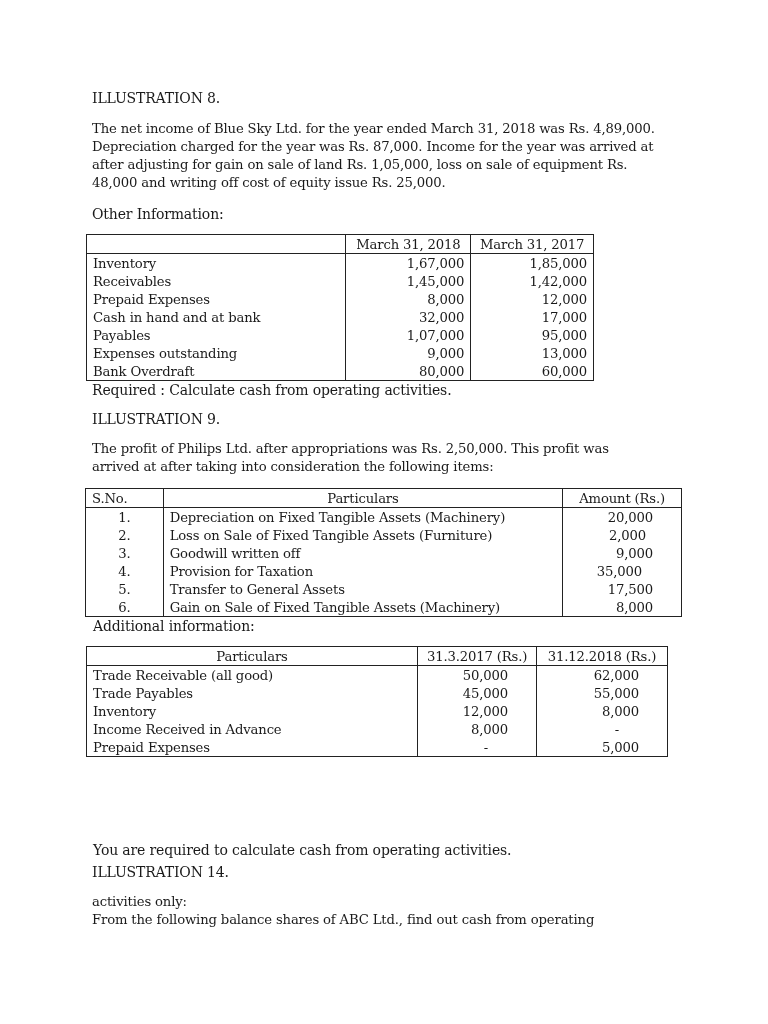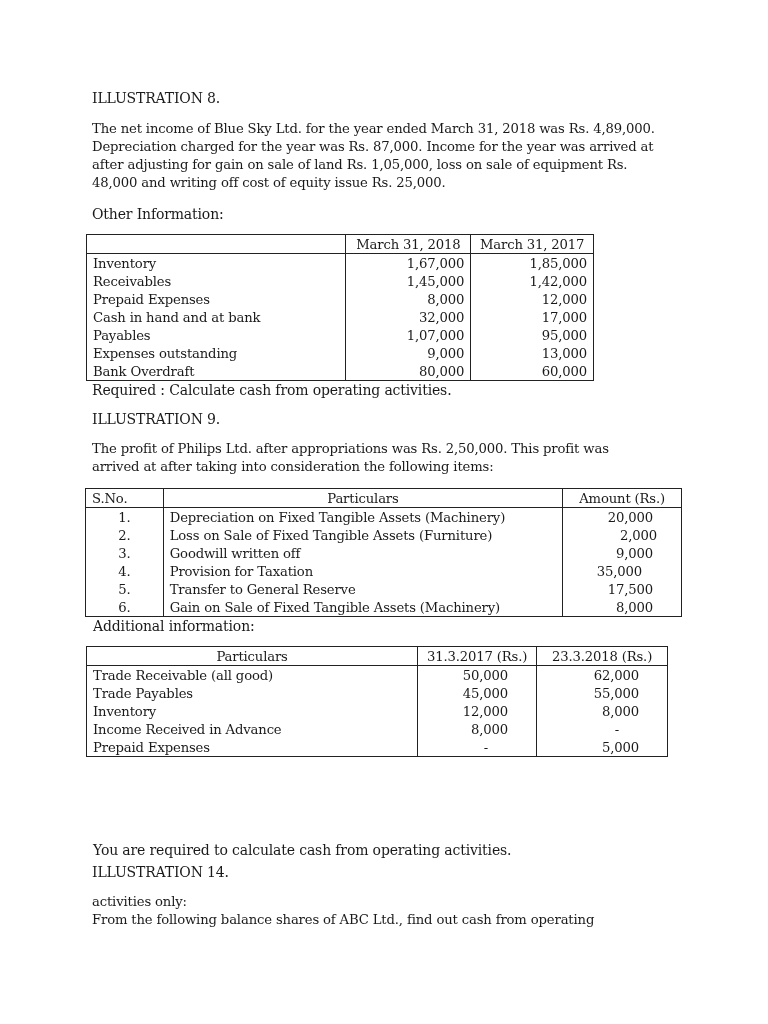--- a/index.html
+++ b/index.html
@@ -133,35 +133,35 @@
       <th class="ctr">Amount (Rs.)</th>
     </tr>
     <tr>
       <td class="vline-r ctr">1.</td>
       <td class="vline-r">Depreciation on Fixed Tangible Assets (Machinery)</td>
       <td class="num" style="padding-right:28px">20,000</td>
     </tr>
     <tr>
       <td class="vline-r ctr">2.</td>
       <td class="vline-r">Loss on Sale of Fixed Tangible Assets (Furniture)</td>
-      <td class="num" style="padding-right:24px">2,000</td>
+      <td class="num" style="padding-right:35px">2,000</td>
     </tr>
     <tr>
       <td class="vline-r ctr">3.</td>
       <td class="vline-r">Goodwill written off</td>
       <td class="num" style="padding-right:28px">9,000</td>
     </tr>
     <tr>
       <td class="vline-r ctr">4.</td>
       <td class="vline-r">Provision for Taxation</td>
       <td class="num" style="padding-right:39px">35,000</td>
     </tr>
     <tr>
       <td class="vline-r ctr">5.</td>
-      <td class="vline-r">Transfer to General Reserve</td>
+      <td class="vline-r">Transfer to General Assets</td>
       <td class="num" style="padding-right:28px">17,500</td>
     </tr>
     <tr>
       <td class="vline-r ctr">6.</td>
       <td class="vline-r">Gain on Sale of Fixed Tangible Assets (Machinery)</td>
       <td class="num" style="padding-right:28px">8,000</td>
     </tr>
   </tbody>
     </table>
 
@@ -170,21 +170,21 @@
   <table class="bordered" style="left:-6px; top:646px; width:582px;">
     <colgroup>
       <col style="width:332px">
       <col style="width:119px">
       <col style="width:131px">
     </colgroup>
     <tbody>
         <tr class="hline-b">
       <th class="vline-r ctr">Particulars</th>
       <th class="vline-r ctr">31.3.2017 (Rs.)</th>
-      <th class="ctr">23.3.2018 (Rs.)</th>
+      <th class="ctr">31.12.2018 (Rs.)</th>
     </tr>
     <tr>
       <td class="vline-r">Trade Receivable (all good)</td>
       <td class="vline-r num" style="padding-right:28px">50,000</td>
       <td class="num" style="padding-right:28px">62,000</td>
     </tr>
     <tr>
       <td class="vline-r">Trade Payables</td>
       <td class="vline-r num" style="padding-right:28px">45,000</td>
       <td class="num" style="padding-right:28px">55,000</td>

